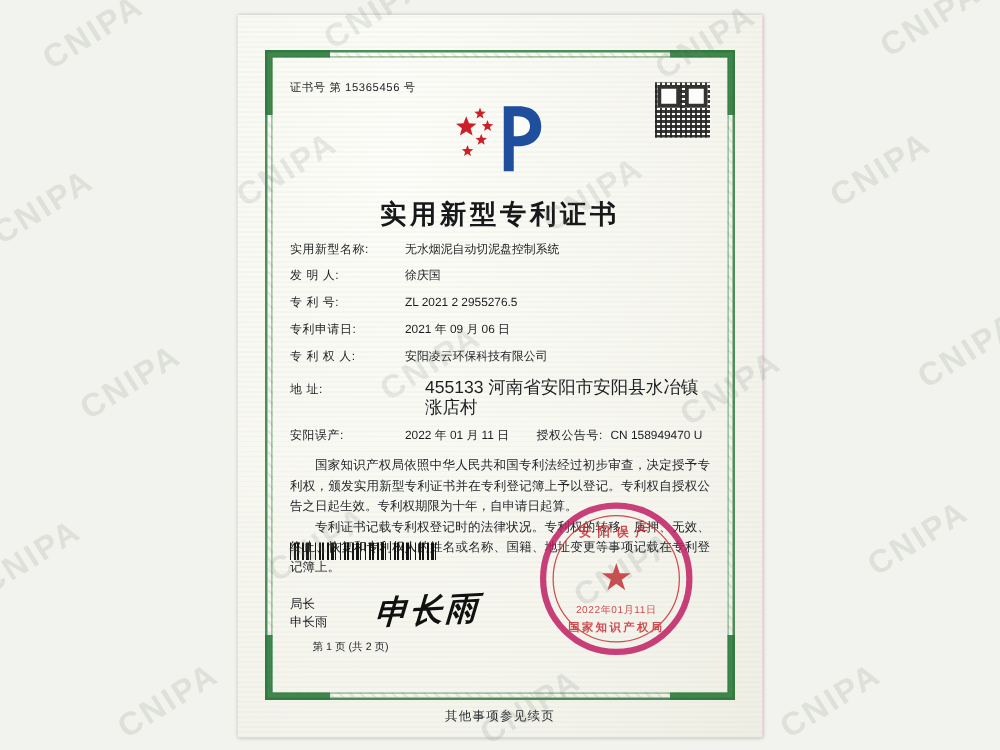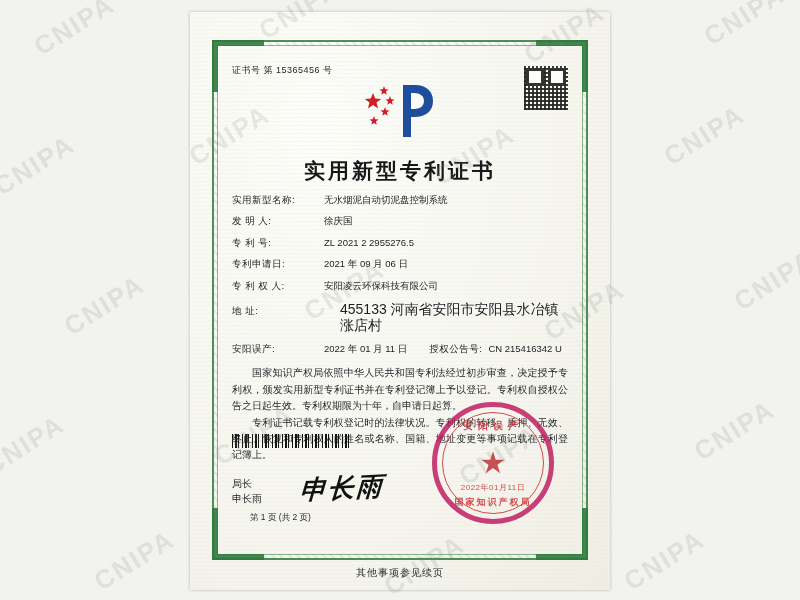--- a/index.html
+++ b/index.html
@@ -363,21 +363,21 @@
 
         <div class="row">
           <div class="lbl">地        址:</div>
           <div class="val small">455133 河南省安阳市安阳县水冶镇涨店村</div>
         </div>
 
         <div class="row pubrow">
           <div class="lbl">安阳误产:</div>
           <div>2022 年 01 月 11 日</div>
           <div class="pub-second-lbl">授权公告号:</div>
-          <div>CN 215416342 U</div>
+          <div>CN 158949470 U</div>
         </div>
 
       </div>
 
       <div class="para">国家知识产权局依照中华人民共和国专利法经过初步审查，决定授予专利权，颁发实用新型专利证书并在专利登记簿上予以登记。专利权自授权公告之日起生效。专利权期限为十年，自申请日起算。</div>
       <div class="para">专利证书记载专利权登记时的法律状况。专利权的转移、质押、无效、终止、恢复和专利权人的姓名或名称、国籍、地址变更等事项记载在专利登记簿上。</div>
 
       <div class="barcode"></div>
 
       <div class="signature-block">

